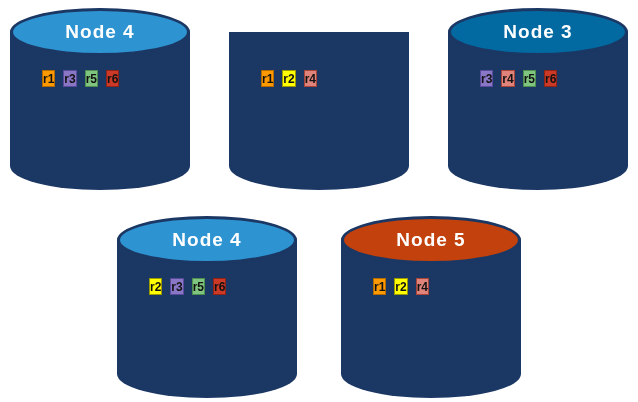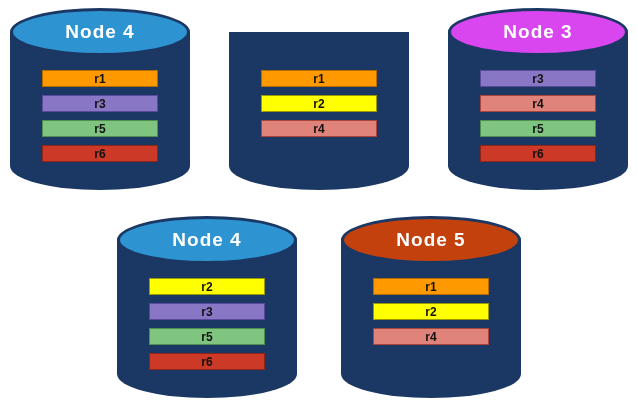--- a/index.html
+++ b/index.html
@@ -67,21 +67,21 @@
     font-size: 19px;
     letter-spacing: 1px;
     white-space: pre;
   }
   .bars {
     position: absolute;
     top: 62px;
     left: 32px;
     right: 32px;
     display: flex;
-    flex-direction: column;
+    flex-direction: row;
     gap: 8px;
   }
   .bar {
     height: 15px;
     box-sizing: content-box;
     border: 1px solid #000;
     display: flex;
     align-items: center;
     justify-content: center;
     font-size: 12px;
@@ -110,21 +110,21 @@
       <div class="node">
         <div class="cyl-body" style="background: rgb(27, 55, 100);"></div>
         <div class="bars">
           <div class="bar" style="background: rgb(255, 153, 0); border-color: rgb(179, 107, 0);">r1</div>
           <div class="bar" style="background: rgb(255, 255, 0); border-color: rgb(154, 154, 0);">r2</div>
           <div class="bar" style="background: rgb(224, 131, 122); border-color: rgb(169, 68, 56);">r4</div>
         </div>
       </div>
       <div class="node">
         <div class="cyl-body" style="background: rgb(27, 55, 100);"></div>
-        <div class="cyl-top" style="background: #d946ef; border-color: rgb(27, 55, 100);">
+        <div class="cyl-top" style="background: #0369a1; border-color: rgb(27, 55, 100);">
           <span class="node-label" style="color: rgb(255, 255, 255);">Node 3</span>
         </div>
         <div class="bars">
           <div class="bar" style="background: rgb(137, 119, 198); border-color: rgb(90, 74, 158);">r3</div>
           <div class="bar" style="background: rgb(224, 131, 122); border-color: rgb(169, 68, 56);">r4</div>
           <div class="bar" style="background: rgb(127, 196, 127); border-color: rgb(78, 142, 78);">r5</div>
           <div class="bar" style="background: rgb(204, 57, 39); border-color: rgb(143, 35, 24);">r6</div>
         </div>
       </div>
     </div>

